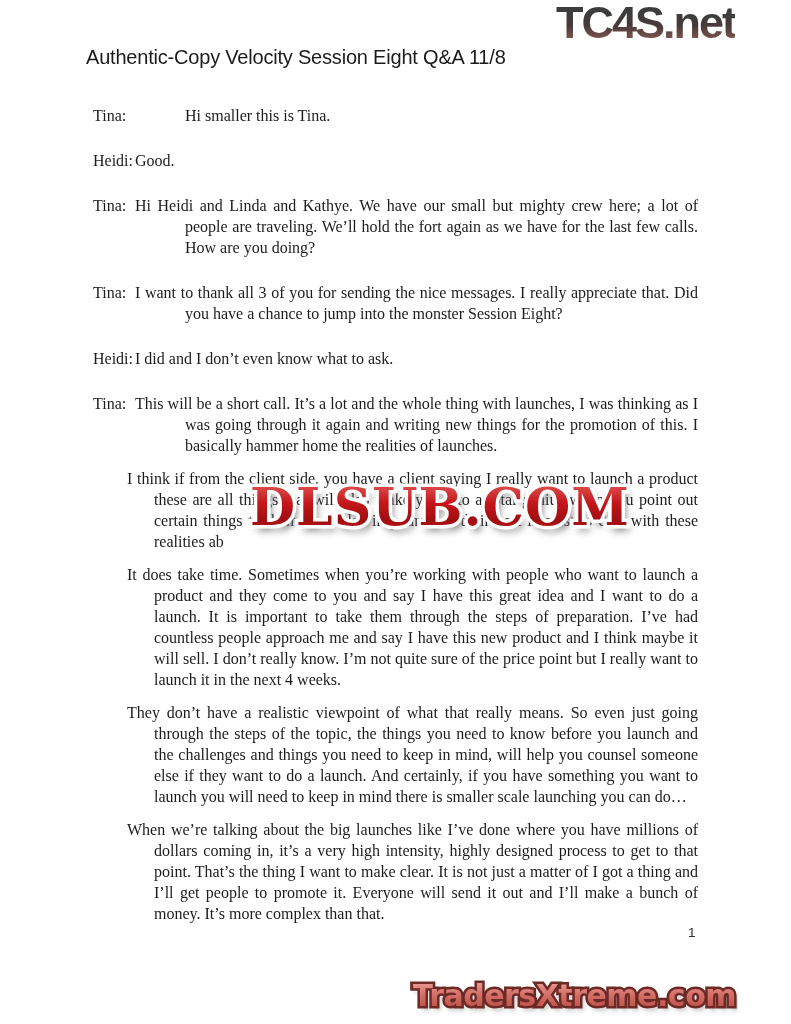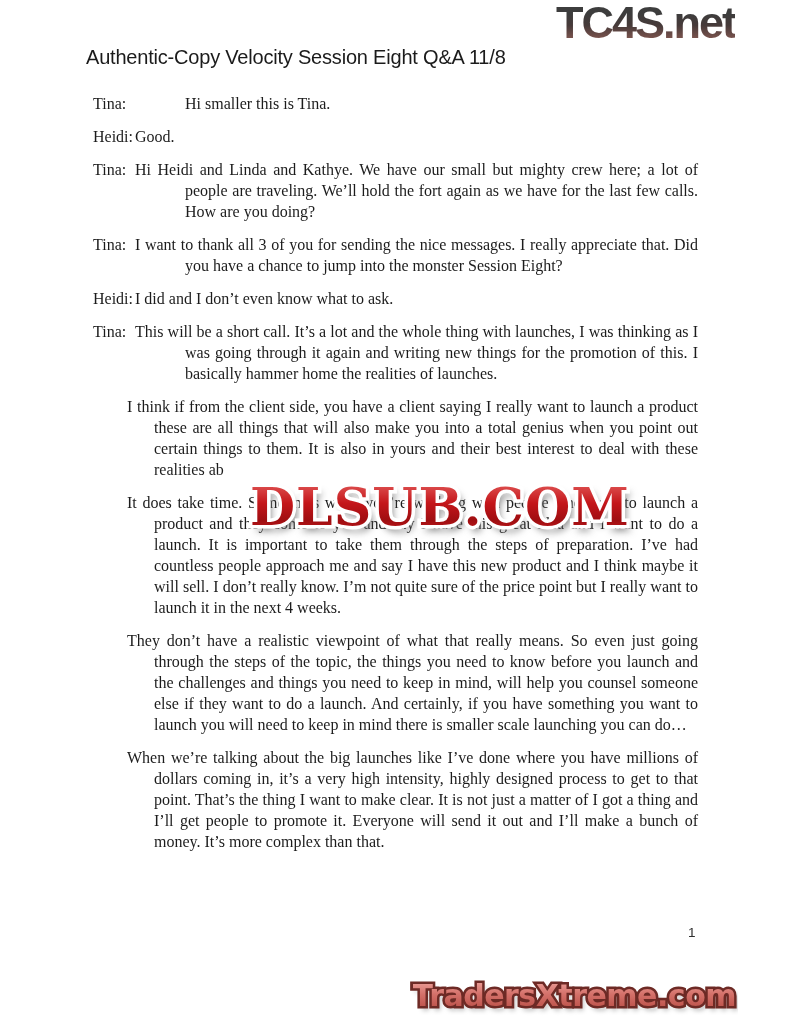--- a/index.html
+++ b/index.html
@@ -17,21 +17,21 @@
     white-space:nowrap;
   }
 
   
   .transcript {
     position:absolute; left:93px; top:93px; width:605px;
     color:#1c1c1c; font-size:16px; line-height:21px;
     text-align:justify;
   }
   .entry { margin:0 0 12px 92px; text-indent:-92px; }
-  .speaker { display:inline-block; width:42px; text-indent:0; }
+  .speaker { display:inline-block; width:42px; text-indent:0;margin-top:12px; }
   .entry.tabbed .speaker { width:92px; }
   .para { margin:0 0 12px 61px; text-indent:-27px; }
 
   
   .wm-tc4s {
     position:absolute; top:0px; right:3px;
     font-family:"Liberation Sans", sans-serif; font-weight:700;
     font-size:45px; letter-spacing:-2px; line-height:46px;
     background:linear-gradient(180deg,#3d3d3d 30%,#463a39 55%,#8a5b54 92%);
     -webkit-background-clip:text; background-clip:text; color:transparent;

